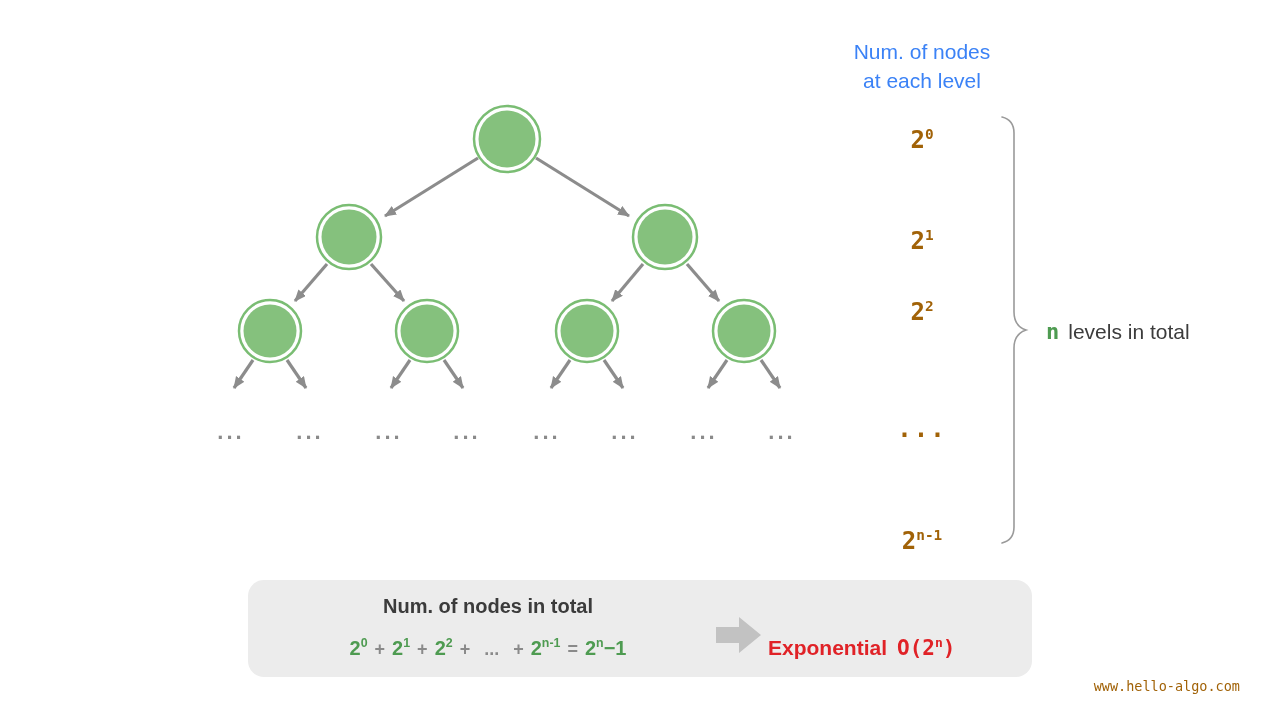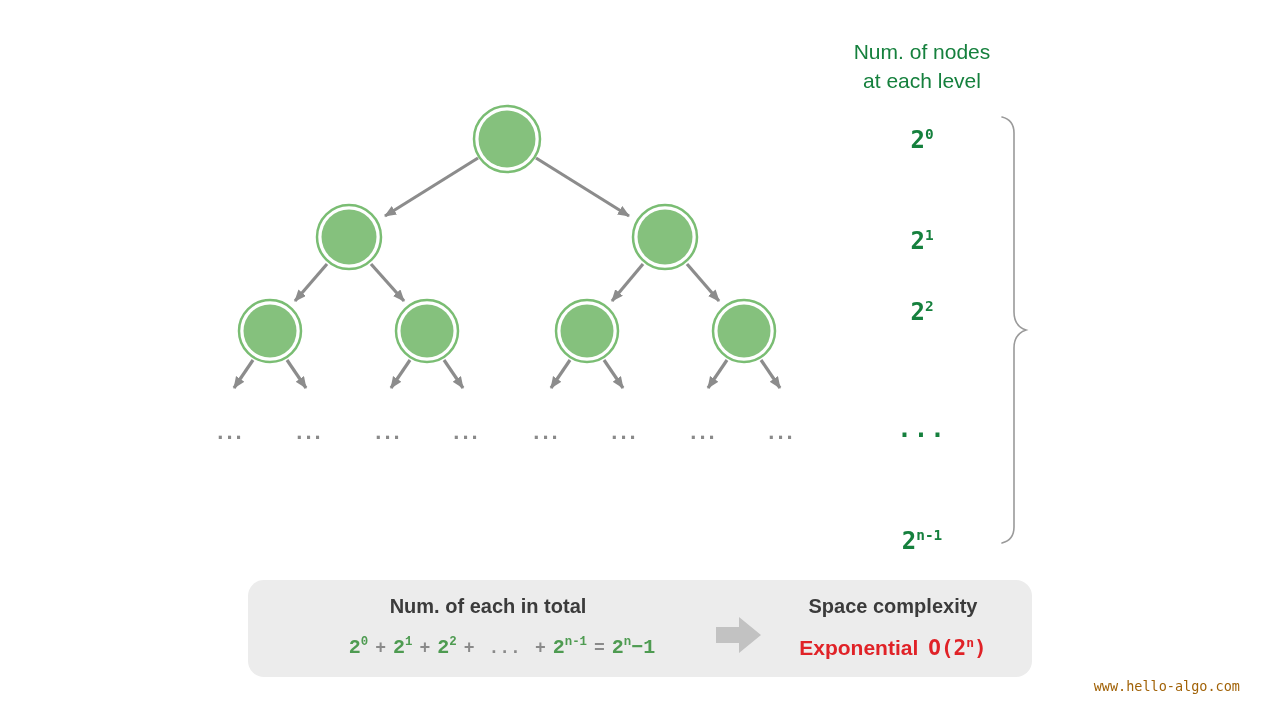--- a/index.html
+++ b/index.html
@@ -13,32 +13,32 @@
     font-family: "Liberation Sans", sans-serif;
     color: #3b3b3b;
   }
   .abs { position: absolute; }
 
   
   .col-header {
     left: 812px; top: 37px; width: 220px;
     text-align: center;
     font-size: 21px; line-height: 29px;
-    color: #15803d;
+    color: #3b82f6;
     white-space: pre-line;
   }
 
   
   .level-label {
     left: 872px; width: 100px;
     text-align: center;
     font-family: "DejaVu Sans Mono", monospace;
     font-weight: bold;
     font-size: 24px; line-height: 30px;
-    color: #15803d;
+    color: #a16207;
   }
   .level-label sup { font-size: 0.6em; line-height: 0; }
   .level-dots { letter-spacing: 2px; }
 
   
   .brace-label {
     left: 1046px; top: 317px;
     font-size: 21px; line-height: 29px;
     color: #3c3c3c;
     white-space: nowrap;
@@ -72,32 +72,31 @@
     font-weight: bold;
     font-size: 20px; line-height: 24px;
     color: #3b3b3b;
     text-align: center;
   }
   .bl { left: 0; width: 480px; }
   .br { left: 520px; width: 250px; }
   .box-formula {
     left: 0; top: 54px; width: 480px;
     text-align: center;
-    font-family: Liberation Mono, monospace;
+    font-family: Liberation Sans, sans-serif;
     font-weight: bold;
     font-size: 20px; line-height: 28px;
     white-space: nowrap;
-    margin-left: 14px;
   }
   .box-formula .term { color: #4e9b51; }
   .box-formula .op { color: #8a8a8a; margin: 0 7px; font-size: 18px; }
   .box-formula sup { font-size: 0.62em; line-height: 0; }
   .box-complexity {
     left: 520px; top: 54px; width: 250px;
-    text-align: center;
+    text-align: left;
     font-weight: bold;
     font-size: 21px; line-height: 28px;
     color: #e02227;
     white-space: nowrap;
   }
   .box-complexity .omono {
     font-family: "DejaVu Sans Mono", monospace;
     margin-left: 10px;
   }
   .box-complexity sup { font-size: 0.62em; line-height: 0; }
@@ -186,33 +185,35 @@
 
   <div class="abs col-header">Num. of nodes
 at each level</div>
 
   <div class="abs level-label" style="top:125px"><span>2</span><sup>0</sup></div>
   <div class="abs level-label" style="top:226px"><span>2</span><sup>1</sup></div>
   <div class="abs level-label" style="top:297px"><span>2</span><sup>2</sup></div>
   <div class="abs level-label level-dots" style="top:414px">...</div>
   <div class="abs level-label" style="top:526px"><span>2</span><sup>n-1</sup></div>
 
+  <div class="abs brace-label">
+    <span class="n">n</span><span>levels in total</span>
+  </div>
 
   <div class="abs summary-box">
-    <div class="abs box-title bl">Num. of each in total</div>
+    <div class="abs box-title bl">Num. of nodes in total</div>
 
     <div class="abs box-formula">
       <span class="term"><span>2</span><sup>0</sup></span><span class="op">+</span><span class="term"><span>2</span><sup>1</sup></span><span class="op">+</span><span class="term"><span>2</span><sup>2</sup></span><span class="op">+</span><span class="op">...</span><span class="op">+</span><span class="term"><span>2</span><sup>n-1</sup></span><span class="op">=</span><span class="term"><span>2</span><sup>n</sup><span>−1</span></span>
     </div>
 
     <svg class="abs block-arrow" width="46" height="38" aria-hidden="true">
       <polygon points="0,11 23,11 23,1 45,19 23,37 23,27 0,27" fill="#c2c2c2"></polygon>
     </svg>
 
-    <div class="abs box-title br">Space complexity</div>
 
     <div class="abs box-complexity">
       <span>Exponential</span><span class="omono"><span>O(2</span><sup>n</sup><span>)</span></span>
     </div>
   </div>
 
   <div class="abs watermark">www.hello-algo.com</div>
 
 </div>
 

